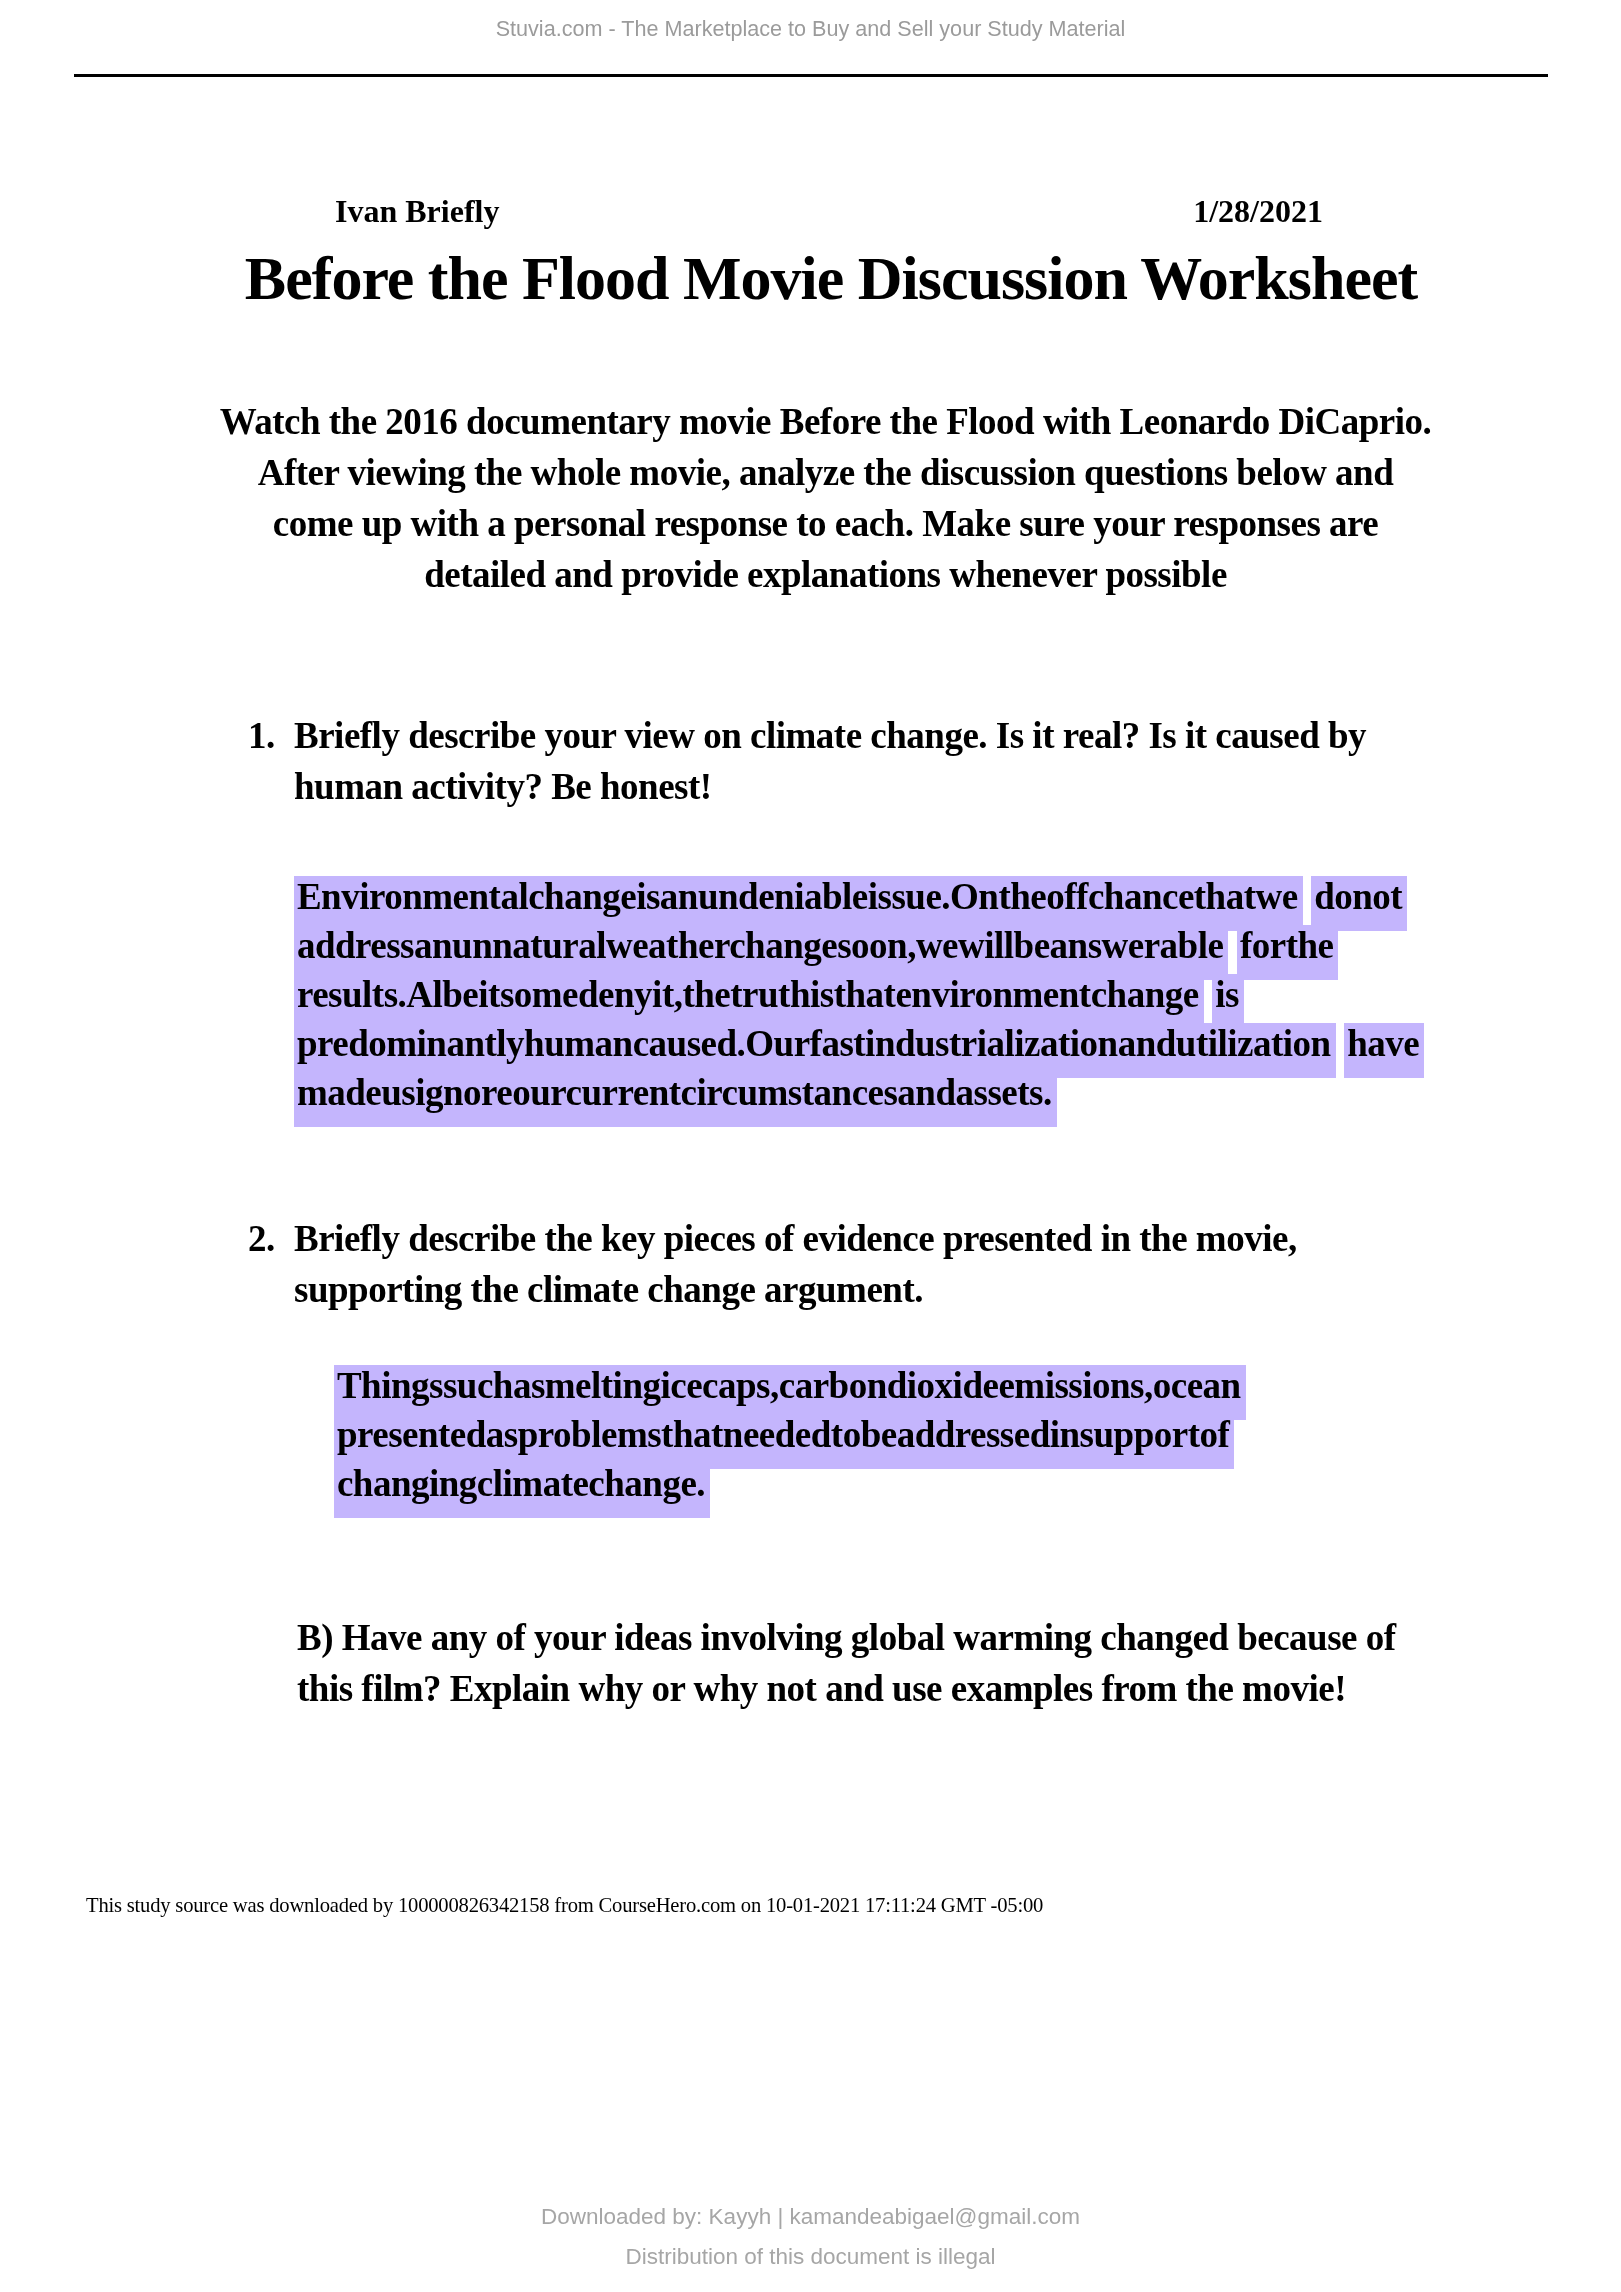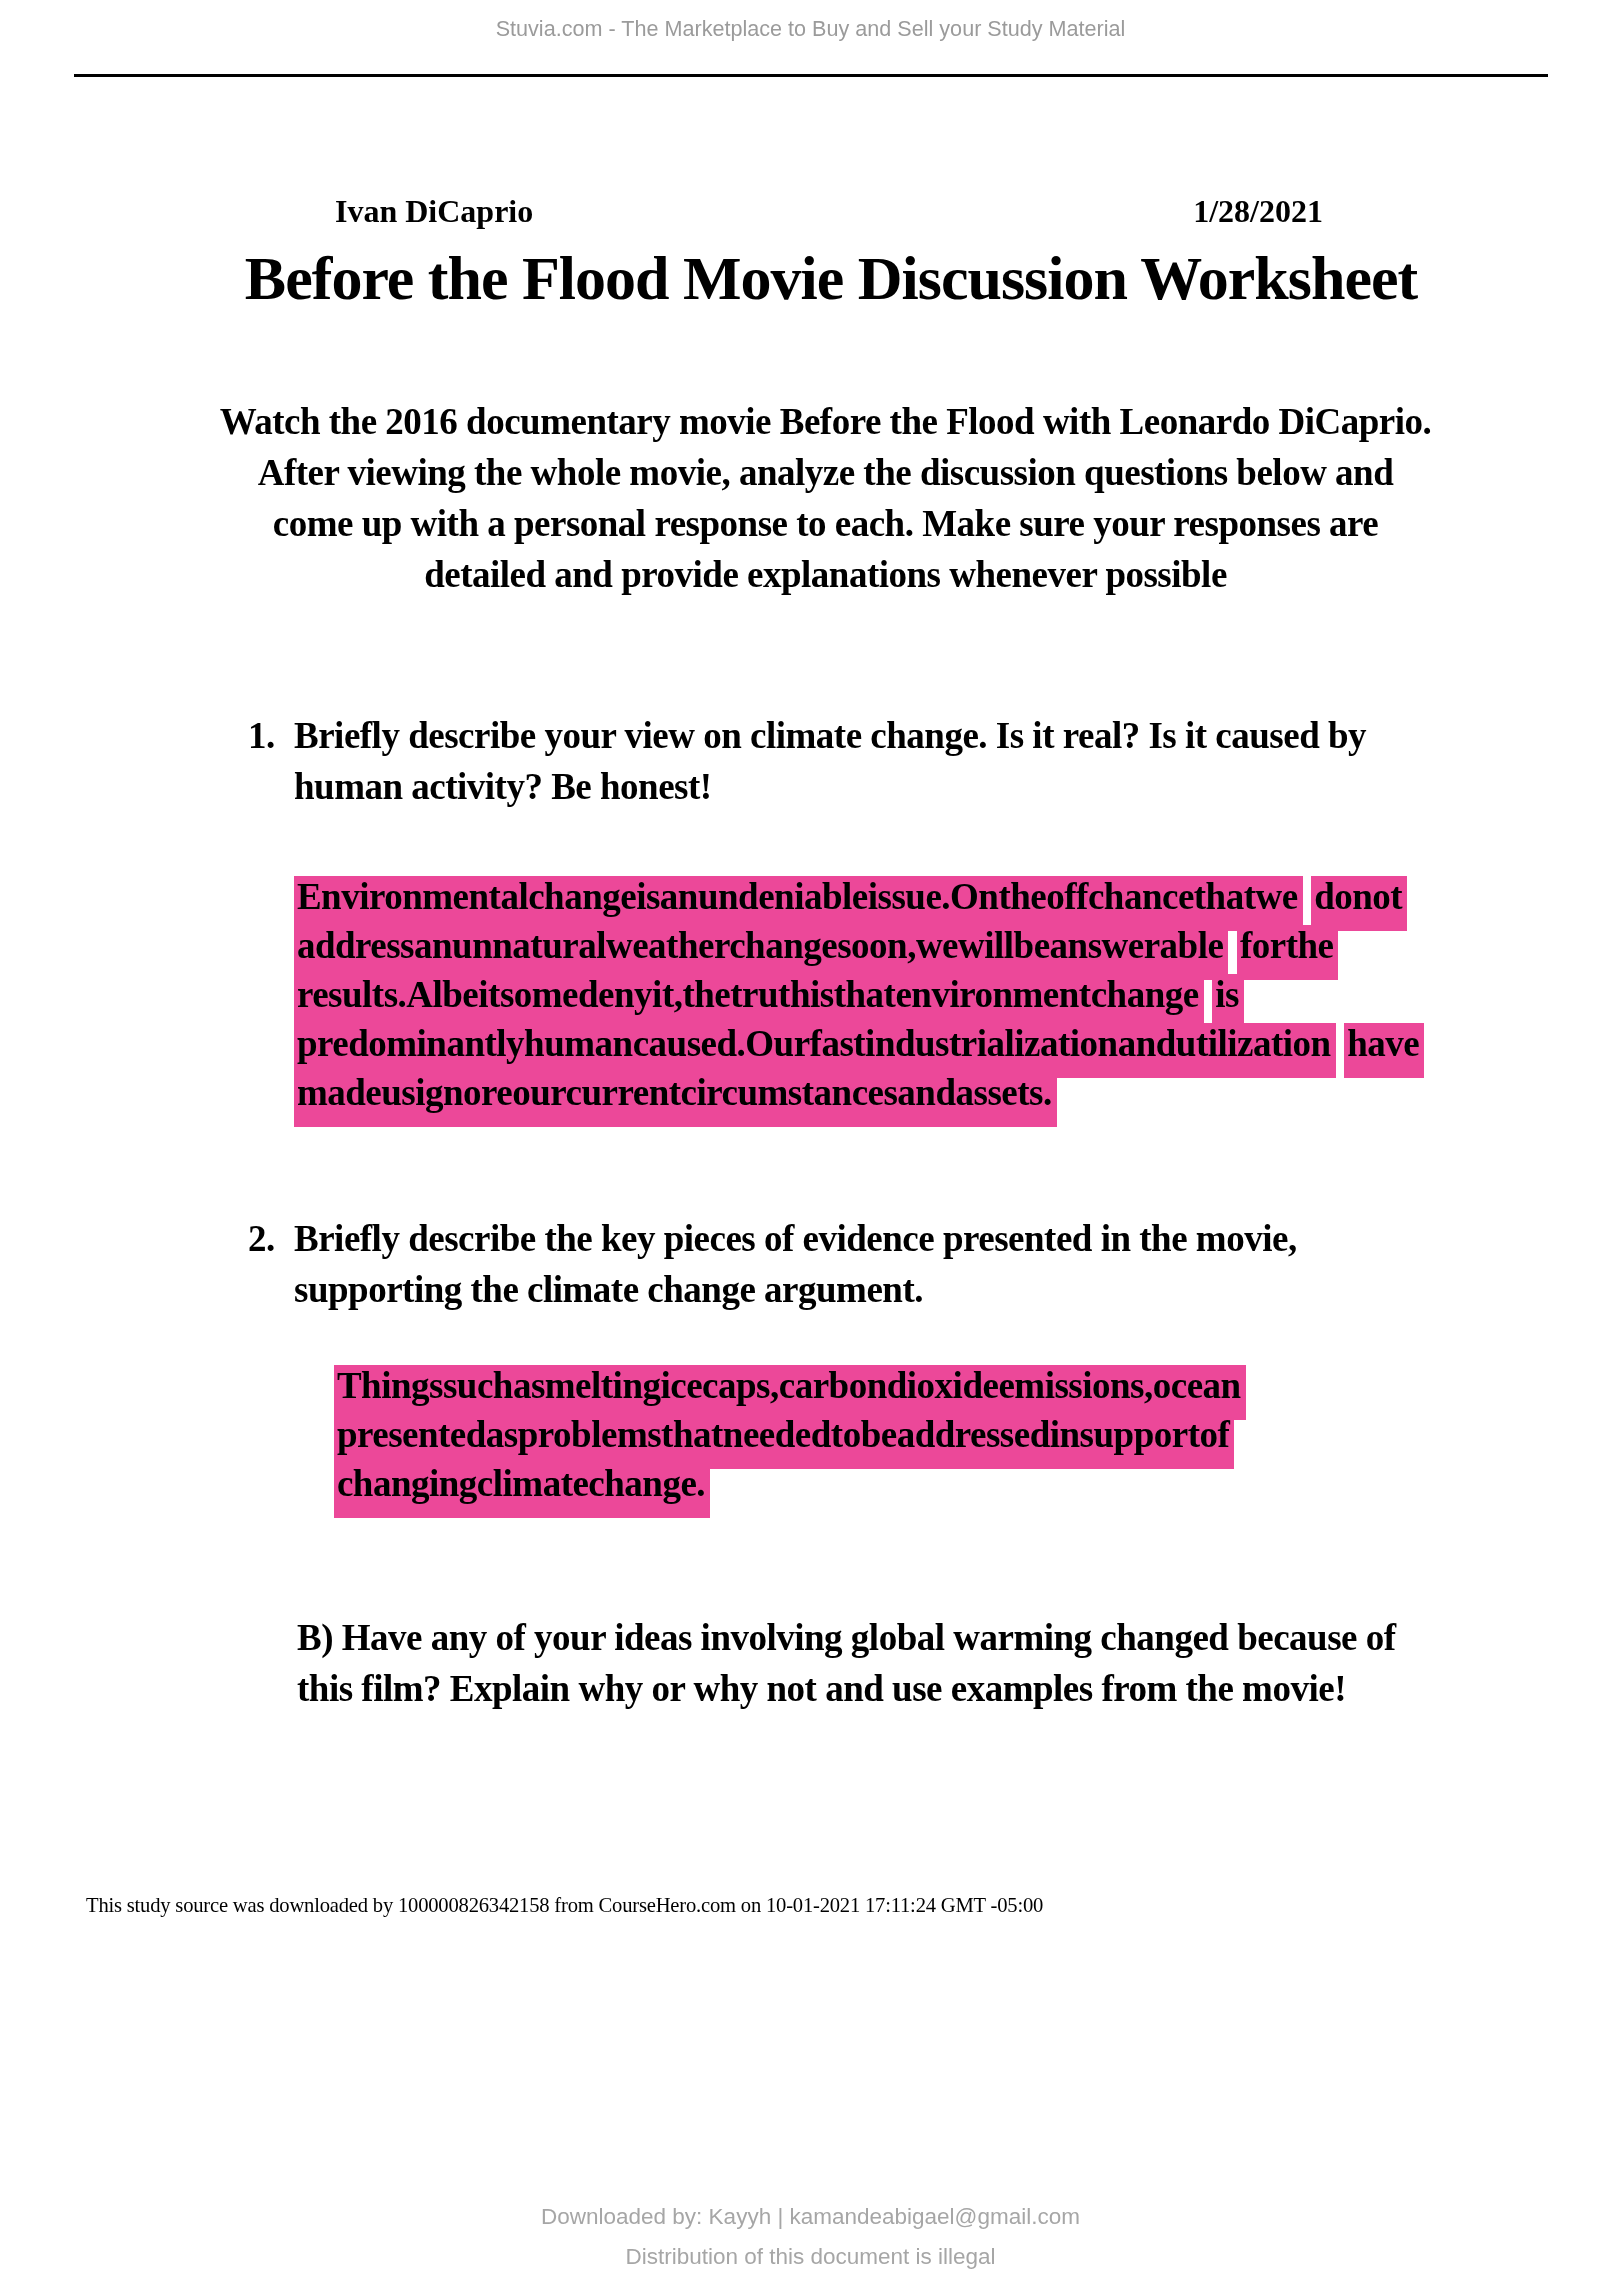--- a/index.html
+++ b/index.html
@@ -90,21 +90,21 @@
     letter-spacing: -0.5px;
   }
   .answer.a1 { top: 875px; }
   .answer.a2 { top: 1364px; padding-left: 40px; }
   .answer .line { height: 49px; white-space: nowrap; }
   .hl {
     display: inline-block;
     height: 55px;
     line-height: 42px;
     padding: 0 4.9px 0 2.9px;
-    background: #ec4899;
+    background: #c4b5fd;
   }
 
   
   .subq {
     position: absolute;
     top: 1612px; left: 297px; right: 59px;
     font-weight: bold;
     font-size: 37px;
     letter-spacing: -0.5px;
     line-height: 51px;
@@ -134,21 +134,21 @@
 </style>
 </head>
 <body>
 
 <div class="page">
 
   <div class="wm-header">Stuvia.com - The Marketplace to Buy and Sell your Study Material</div>
   <div class="rule"></div>
 
   <div class="meta">
-    <span>Ivan DiCaprio</span>
+    <span>Ivan Briefly</span>
     <span>1/28/2021</span>
   </div>
 
   <h1 class="title">Before the Flood Movie Discussion Worksheet</h1>
 
   <div class="intro">
       <div class="line">Watch the 2016 documentary movie Before the Flood with Leonardo DiCaprio.</div>
       <div class="line">After viewing the whole movie, analyze the discussion questions below and</div>
       <div class="line">come up with a personal response to each. Make sure your responses are</div>
       <div class="line">detailed and provide explanations whenever possible</div>

